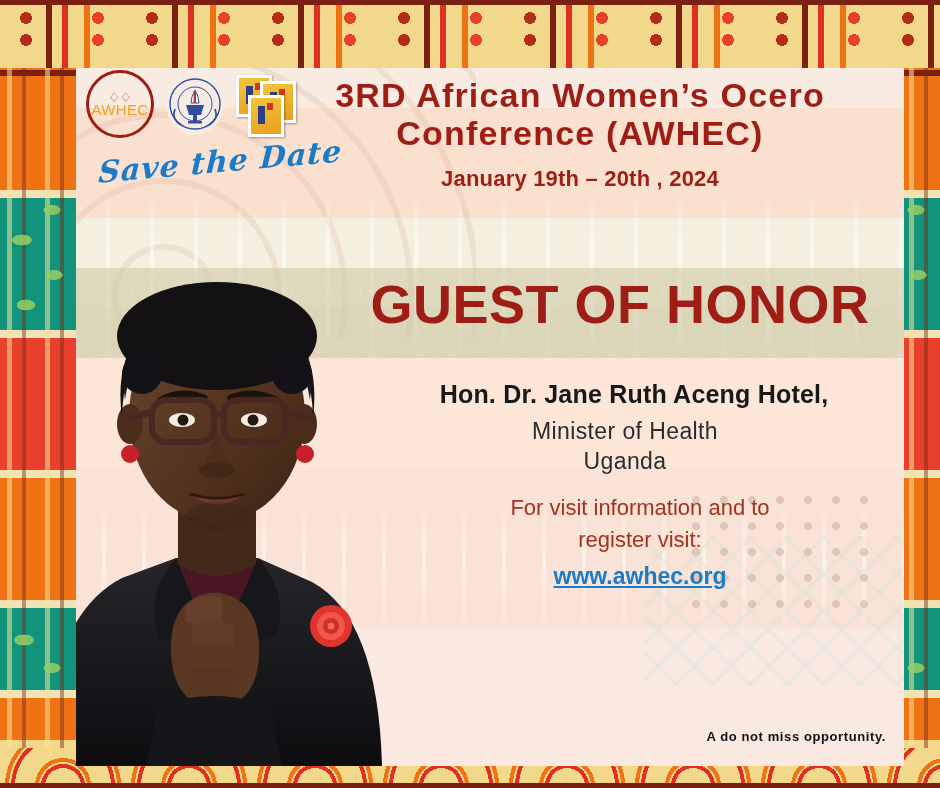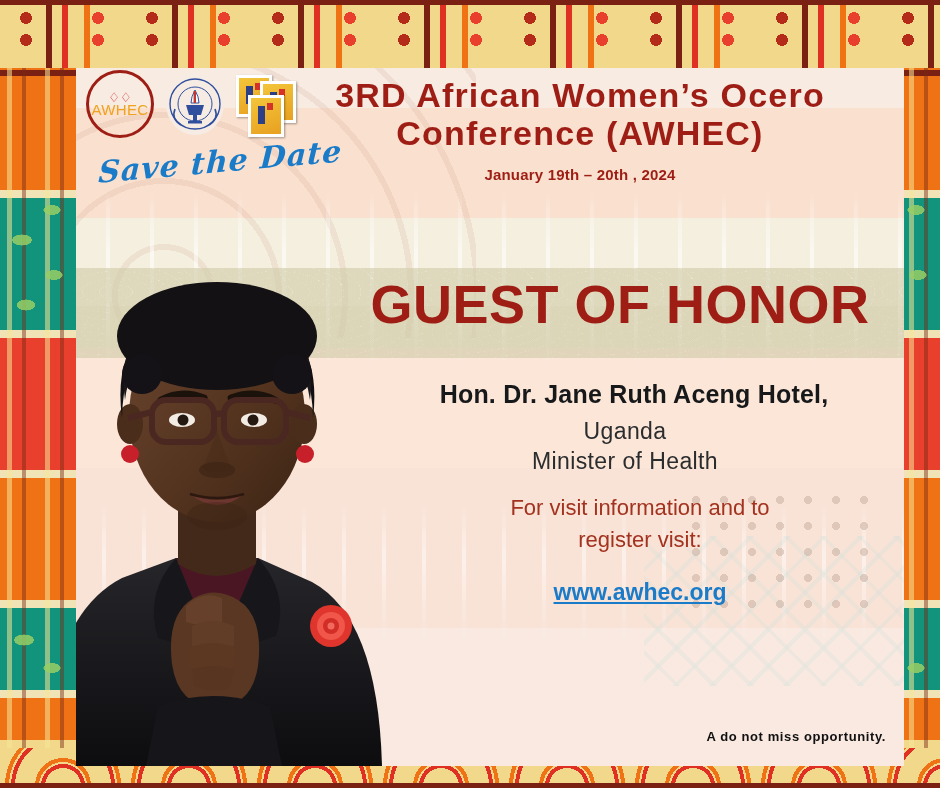--- a/index.html
+++ b/index.html
@@ -252,21 +252,21 @@
   .conf-title {
     color: #9e1d14;
     font-size: 34px;
     font-weight: bold;
     letter-spacing: 1.2px;
     line-height: 38px;
     margin: 0;
   }
   .conf-dates {
     color: #9e1d14;
-    font-size: 15px;
+    font-size: 22px;
     font-weight: bold;
     margin-top: 14px;
     letter-spacing: .2px;
   }
   .conf-venue {
     color: #1a7bc9;
     font-size: 19px;
     font-weight: bold;
     margin-top: 10px;
   }
@@ -321,21 +321,21 @@
     color: #a3321f;
     font-size: 22px;
     line-height: 32px;
   }
   .site-link {
     display: inline-block;
     color: #1a7bc9;
     font-weight: bold;
     font-size: 23px;
     text-decoration: underline;
-    margin-top: 20px;
+    margin-top: 4px;
   }
   .tagline {
     position: absolute; right: 18px; bottom: 22px;
     color: #111111;
     font-size: 13px;
     font-weight: bold;
     letter-spacing: .6px;
   }
 </style>
 </head>
@@ -486,22 +486,22 @@
           <circle cx="305" cy="440" r="14" fill="#f0564a"></circle>
           <circle cx="305" cy="440" r="8" fill="#d22d26"></circle>
           <circle cx="305" cy="440" r="3.5" fill="#f2695d"></circle>
         </g>
       </svg>
     </div>
 
     <div class="goh">GUEST OF HONOR</div>
     <div class="guest-name">Hon. Dr. Jane Ruth Aceng Hotel,</div>
     <div class="guest-role">
+      <div>Minister of Health</div>
       <div>Uganda</div>
-      <div>Minister of Health</div>
     </div>
 
     <div class="info-lines">
       <div>For visit information and to</div>
       <div>register visit:</div>
       <a class="site-link" href="#">www.awhec.org</a>
     </div>
 
     <div class="tagline">A do not miss opportunity.</div>
 

